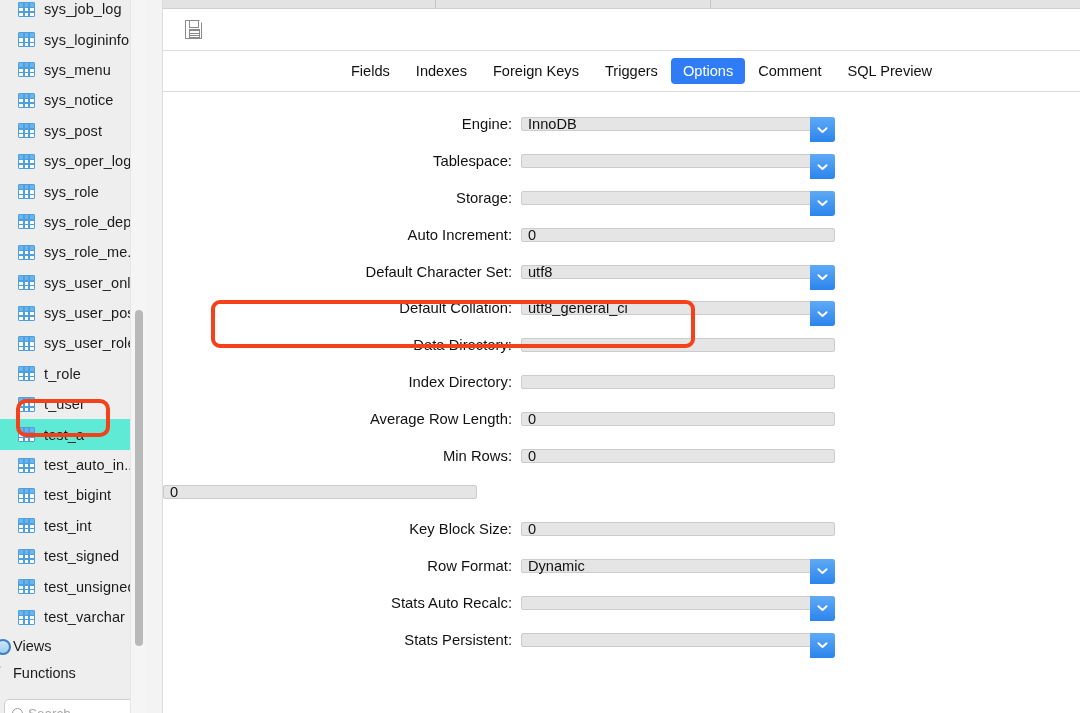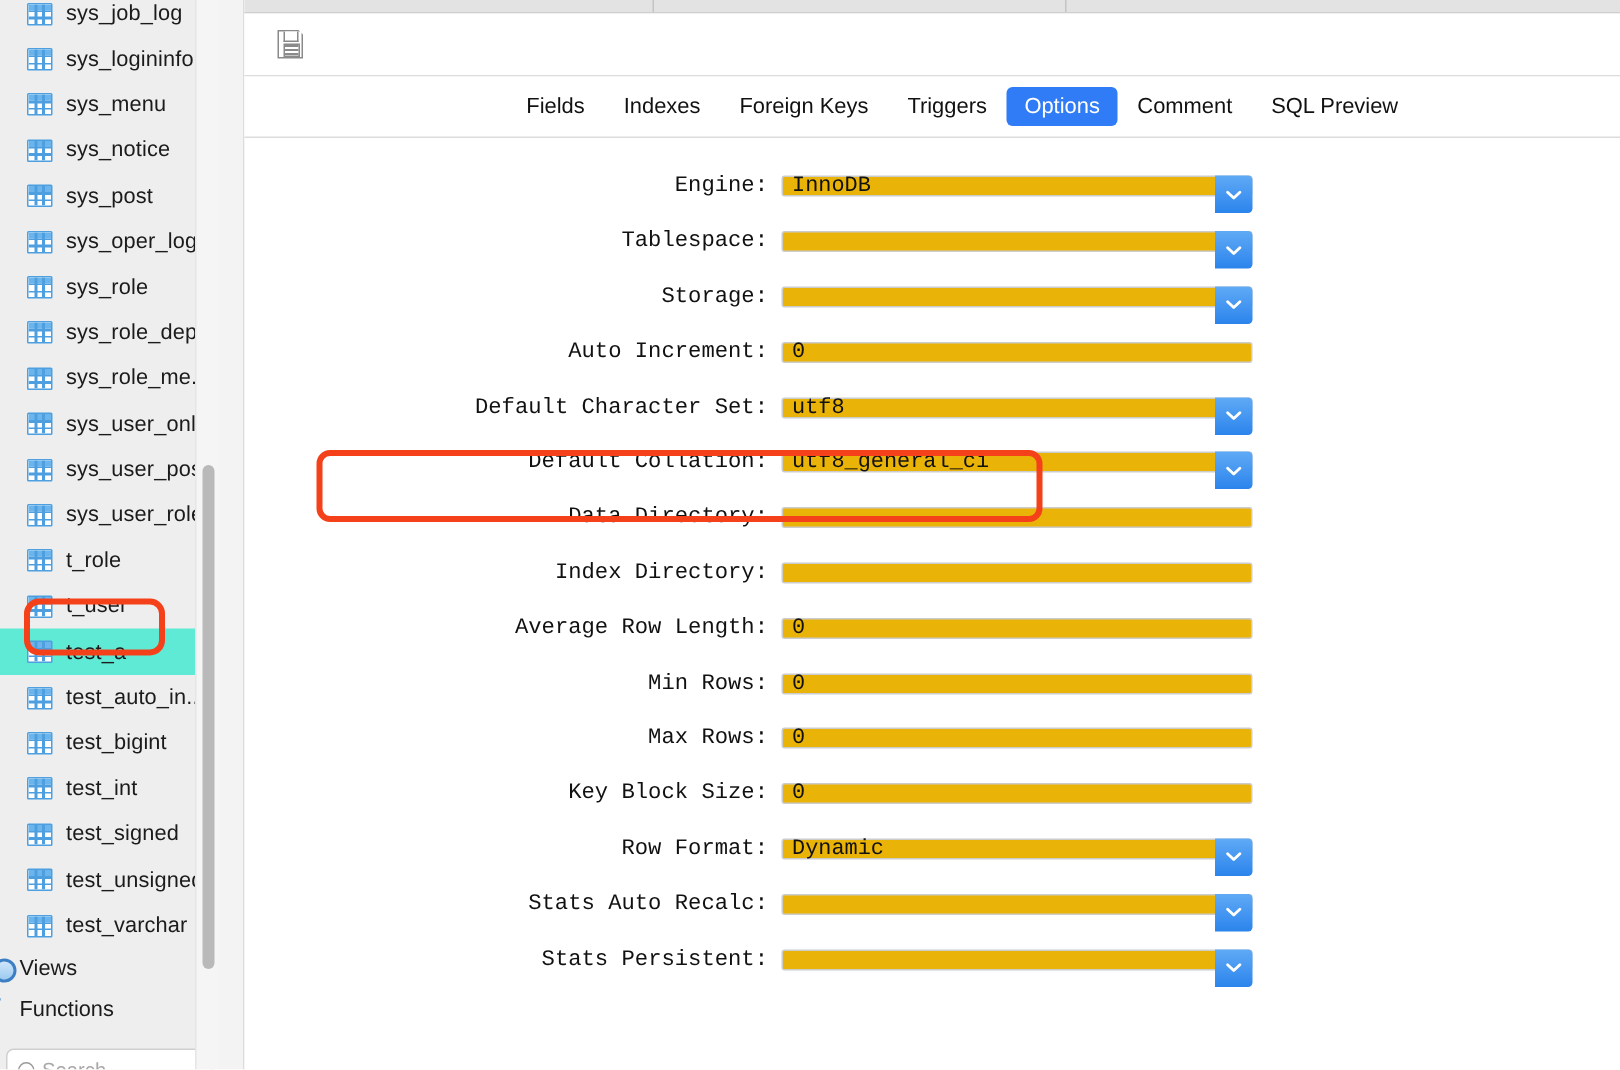--- a/index.html
+++ b/index.html
@@ -165,35 +165,34 @@
     border-radius: 4px;
     white-space: nowrap;
     cursor: default;
   }
   .tab.active { background: #2f7cf6; color: #ffffff; padding: 5px 12px; }
 
   
   .form {
     position:absolute; left:0; top:92px; right:0; bottom:0;
     padding-top: 14px;
-    font-family: Liberation Mono, monospace;
   }
   .frow {
     position: relative;
     height: 36.8px;
     display:flex; align-items:center;
   }
   .flabel {
     width: 358px; text-align: right; padding-right: 9px;
     font-size: 14.8px; color: #111111; white-space:nowrap;
   }
   .fctl {
     position: relative;
     width: 314px; height: 14px;
-    background: #eab308;
+    background: #e5e5e5;
     border: 1px solid #cccccc;
     border-radius: 2px;
     display:flex; align-items:center;
   }
   .fctl .fval {
     font-size: 14.6px; color: #111111;
     padding-left: 6px; white-space:nowrap;
   }
   .fctl.select .fval { padding-right: 30px; }
   .drop {
@@ -537,21 +536,20 @@
             <span class="fval">0</span>
           </div>
         </div>
         <div class="frow">
           <div class="flabel">Min Rows:</div>
           <div class="fctl text">
             <span class="fval">0</span>
           </div>
         </div>
         <div class="frow">
-          <div class="flabel">Max Rows:</div>
           <div class="fctl text">
             <span class="fval">0</span>
           </div>
         </div>
         <div class="frow">
           <div class="flabel">Key Block Size:</div>
           <div class="fctl text">
             <span class="fval">0</span>
           </div>
         </div>

